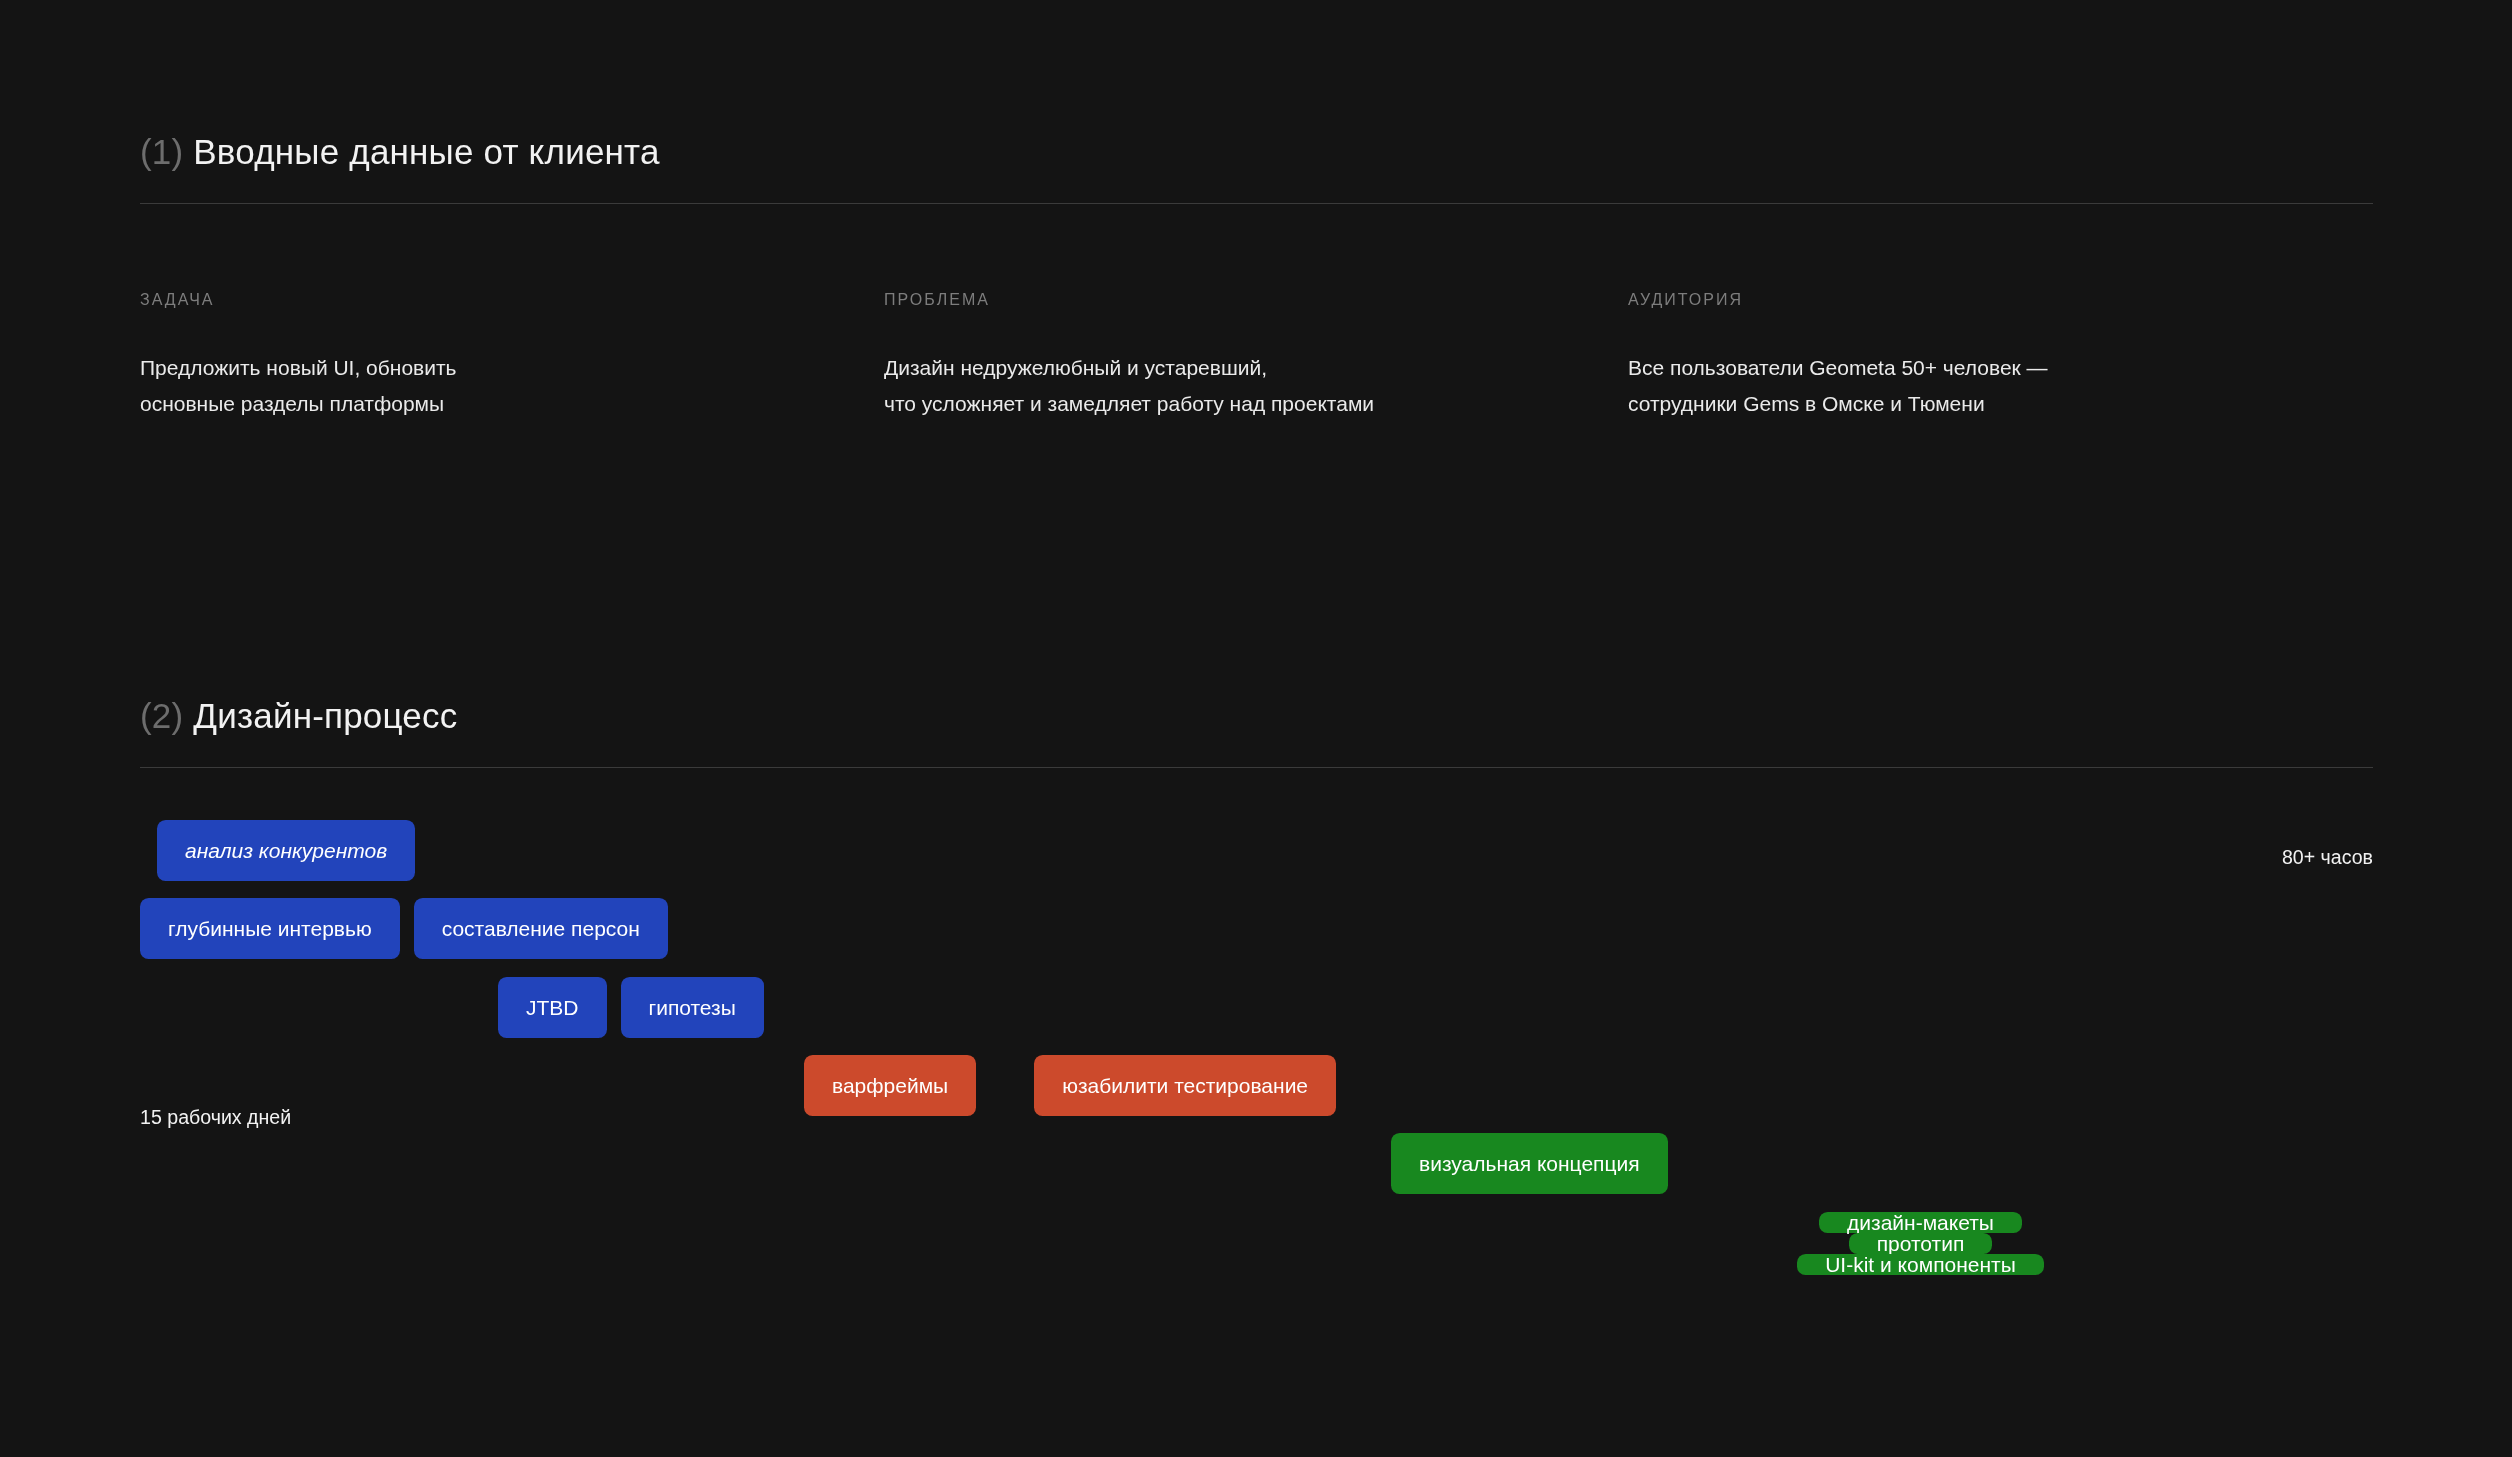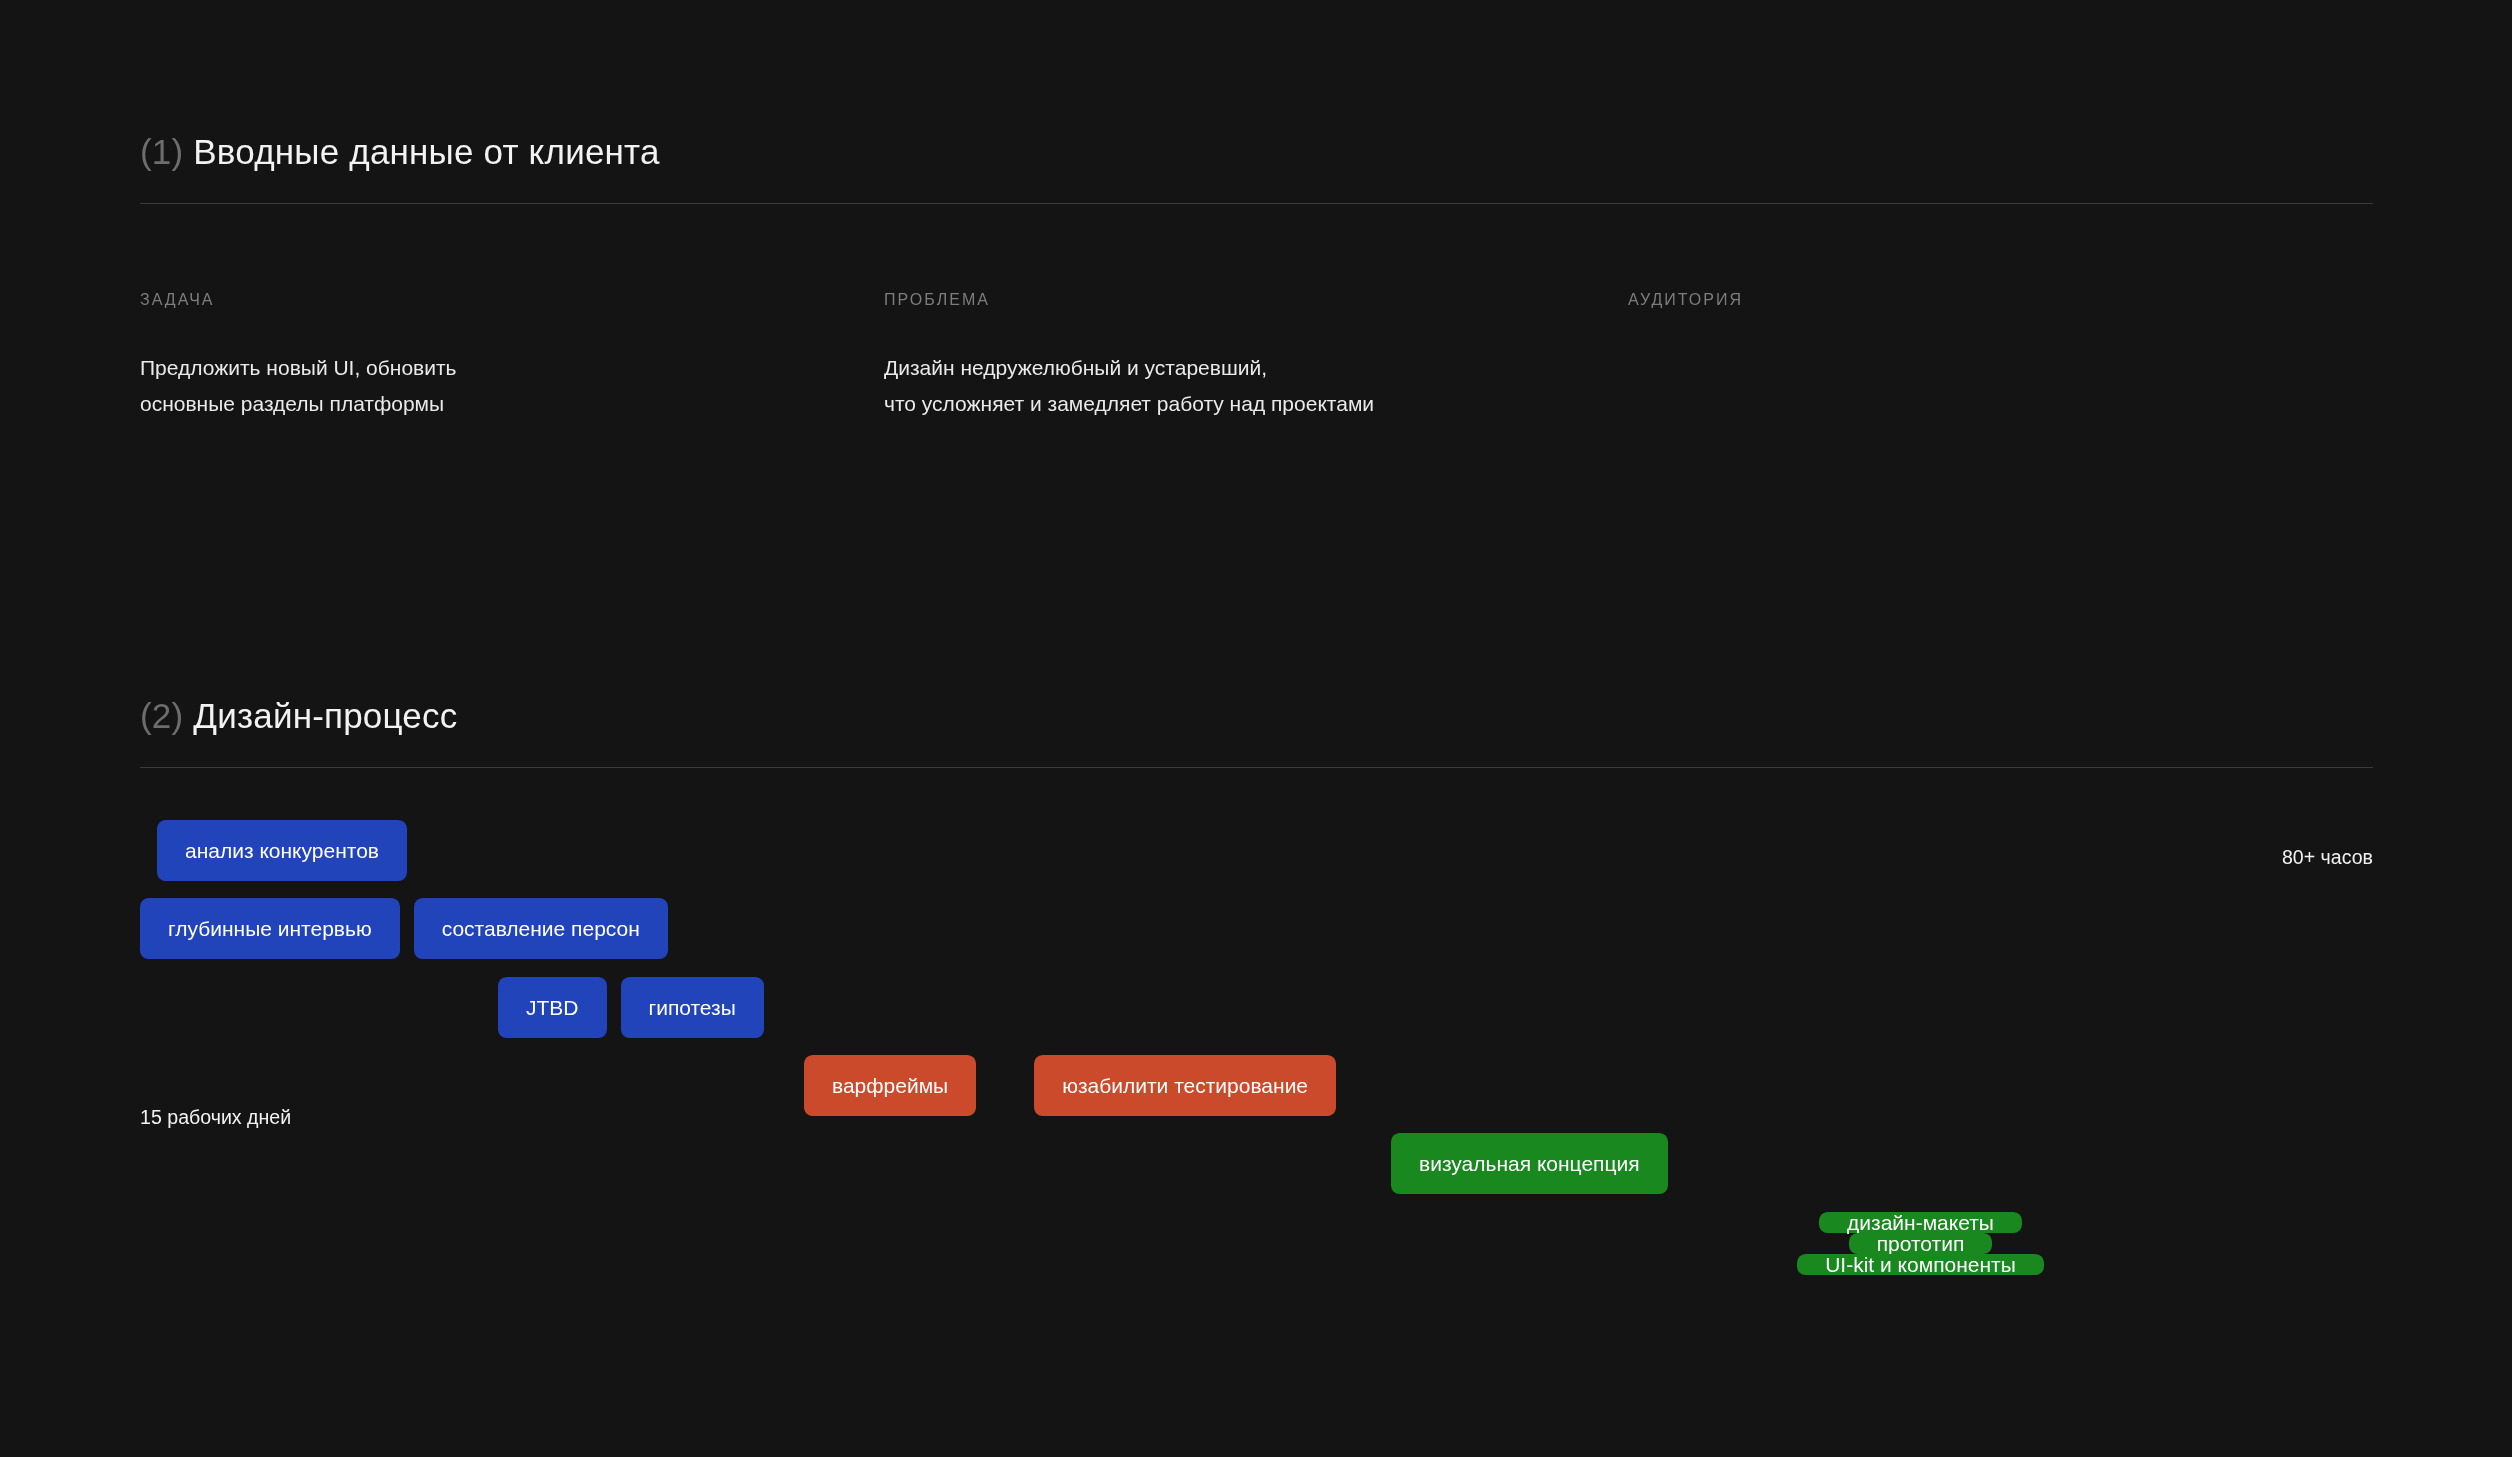--- a/index.html
+++ b/index.html
@@ -140,34 +140,36 @@
         <div class="col-body">Предложить новый UI, обновить
 основные разделы платформы</div>
       </div>
       <div class="col">
         <div class="col-label">ПРОБЛЕМА</div>
         <div class="col-body">Дизайн недружелюбный и устаревший,
 что усложняет и замедляет работу над проектами</div>
       </div>
       <div class="col">
         <div class="col-label">АУДИТОРИЯ</div>
+        <div class="col-body">Все пользователи Geometa 50+ человек —
+сотрудники Gems в Омске и Тюмени</div>
       </div>
     </div>
   </div>
 
   <div class="section" id="section-process">
     <div class="section-head">
       <span class="section-num">(2)</span>
       <span class="section-title">Дизайн-процесс</span>
     </div>
     <div class="divider"></div>
 
     <div class="process" id="process-chart">
       <div id="chip-rows">
-          <div class="chip-row" style="padding-left: 17px;">
+          <div class="chip-row" style="padding-left: 17px; font-style: italic;">
             <div class="chip research">анализ конкурентов</div>
           </div>
           <div class="chip-row" style="padding-left: 0px;">
             <div class="chip research">глубинные интервью</div>
             <div class="chip research">составление персон</div>
           </div>
           <div class="chip-row" style="padding-left: 358px;">
             <div class="chip research">JTBD</div>
             <div class="chip research">гипотезы</div>
           </div>

